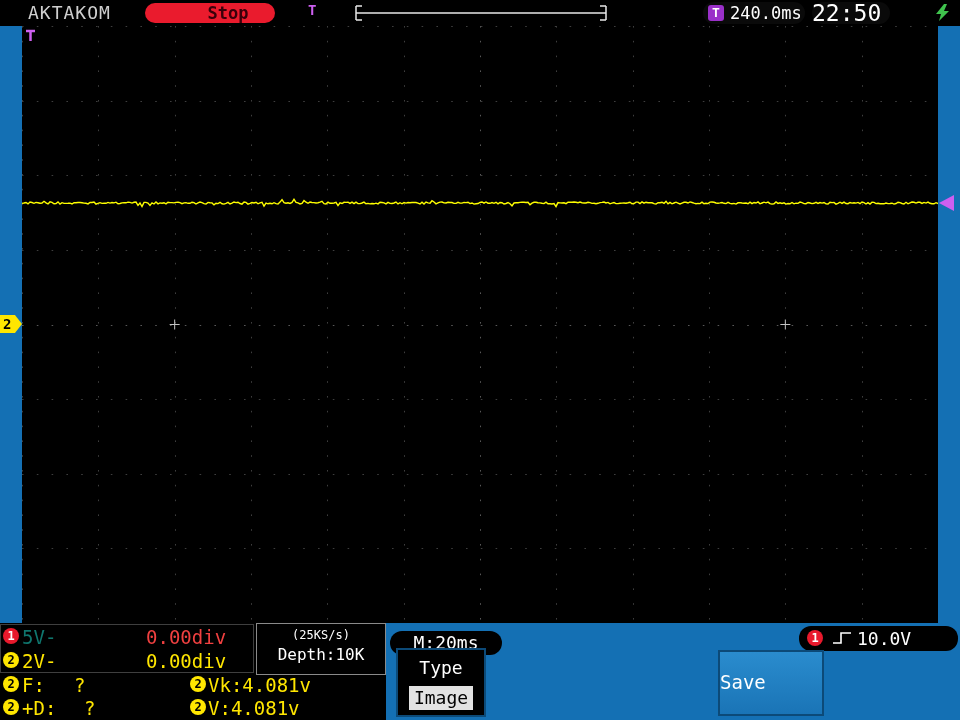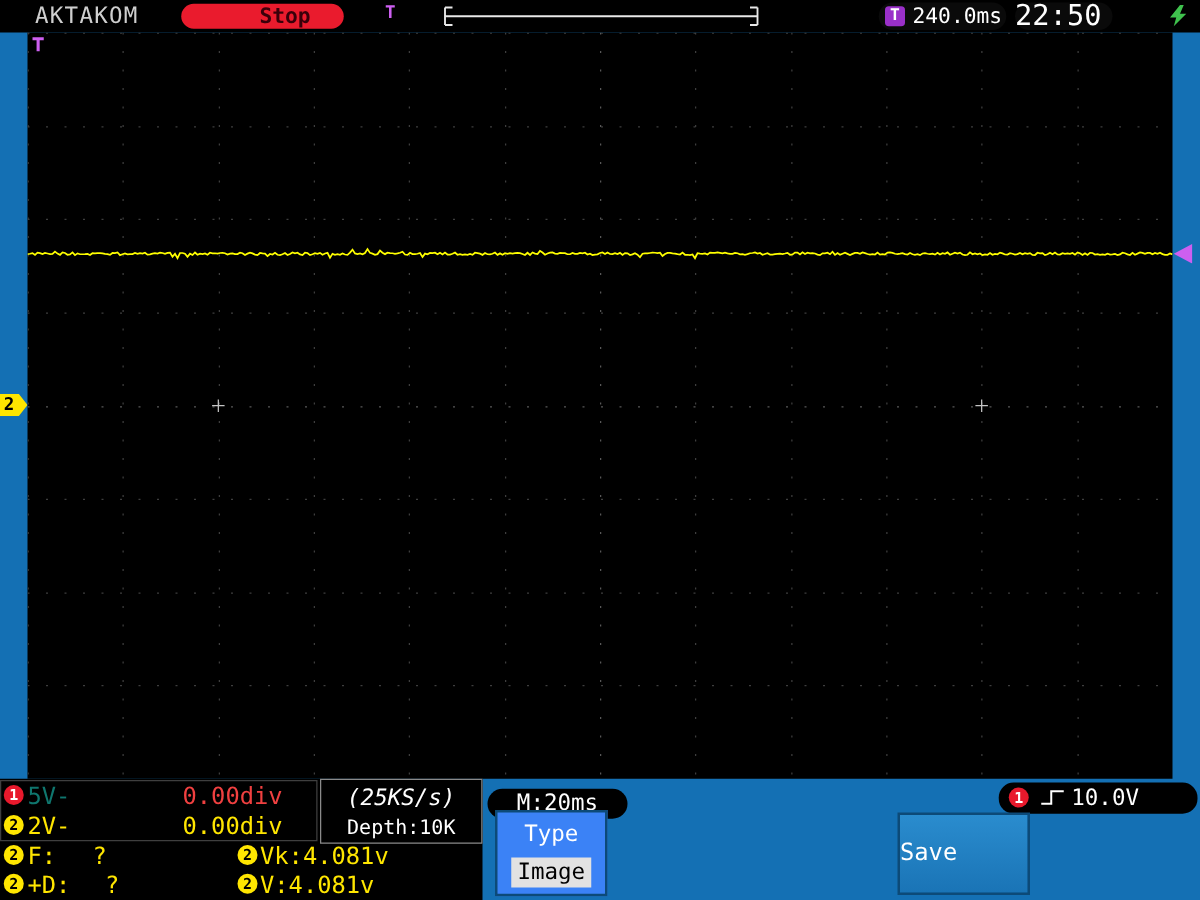--- a/index.html
+++ b/index.html
@@ -41,32 +41,32 @@
          text-align:center;line-height:16px;top:3px;left:3px;}
   .badge.red{background:#e8192c;color:#fff;}
   .badge.yel{background:#ffe600;color:#000;}
   .b2{left:190px;}
   span.t{position:absolute;line-height:24px;font-size:19px;white-space:pre;}
   .c1{color:#f04040}.c1d{color:#0f766e}.c2{color:#ffe600}
   .pscale{left:22px}.ppos{left:146px}.pq3{left:74px}.pq4{left:84px}.pmeas{left:208px}
 
   .acq{position:absolute;left:256px;top:0;width:130px;height:52px;background:#000;border:1px solid #8a8a8a;
        box-sizing:border-box;color:#fff;text-align:center;}
-  .acq .l1{margin-top:4px;font-size:18px;font-style:italic;}
+  .acq .l1{margin-top:4px;font-size:12px;}
   .acq .l2{margin-top:3px;font-size:16px;}
 
   .mpill{position:absolute;left:390px;top:8px;width:112px;height:24px;border-radius:12px;background:#000;
          color:#fff;font-size:18px;text-align:center;line-height:24px;}
 
   .trigpill{position:absolute;left:799px;top:3px;width:159px;height:25px;border-radius:12px;background:#000;color:#fff;}
   .trigpill .badge{top:4px;left:8px;}
   .edgeicon{position:absolute;left:32px;top:4px;}
   .tl{position:absolute;left:58px;top:0;line-height:25px;font-size:18px;}
 
-  .typebtn{position:absolute;left:396px;top:25px;width:90px;height:69px;background:#3b82f6;
+  .typebtn{position:absolute;left:396px;top:25px;width:90px;height:69px;background:#000000;
            border:2px solid #0c4a78;box-sizing:border-box;text-align:center;cursor:pointer;}
   .typebtn .tlabel{margin-top:7px;color:#fff;font-size:18px;}
   .typebtn .tsel{margin:8px auto 0;width:64px;background:#e2e2e2;color:#000;font-size:18px;line-height:24px;}
 
   .savebtn{position:absolute;left:718px;top:27px;width:106px;height:66px;
            background:linear-gradient(#2a8cce,#1a74b6);border:2px solid #0c4a78;box-sizing:border-box;
            color:#fff;font-size:19px;text-align:left;line-height:60px;cursor:pointer;}
 </style>
 </head>
 <body>

